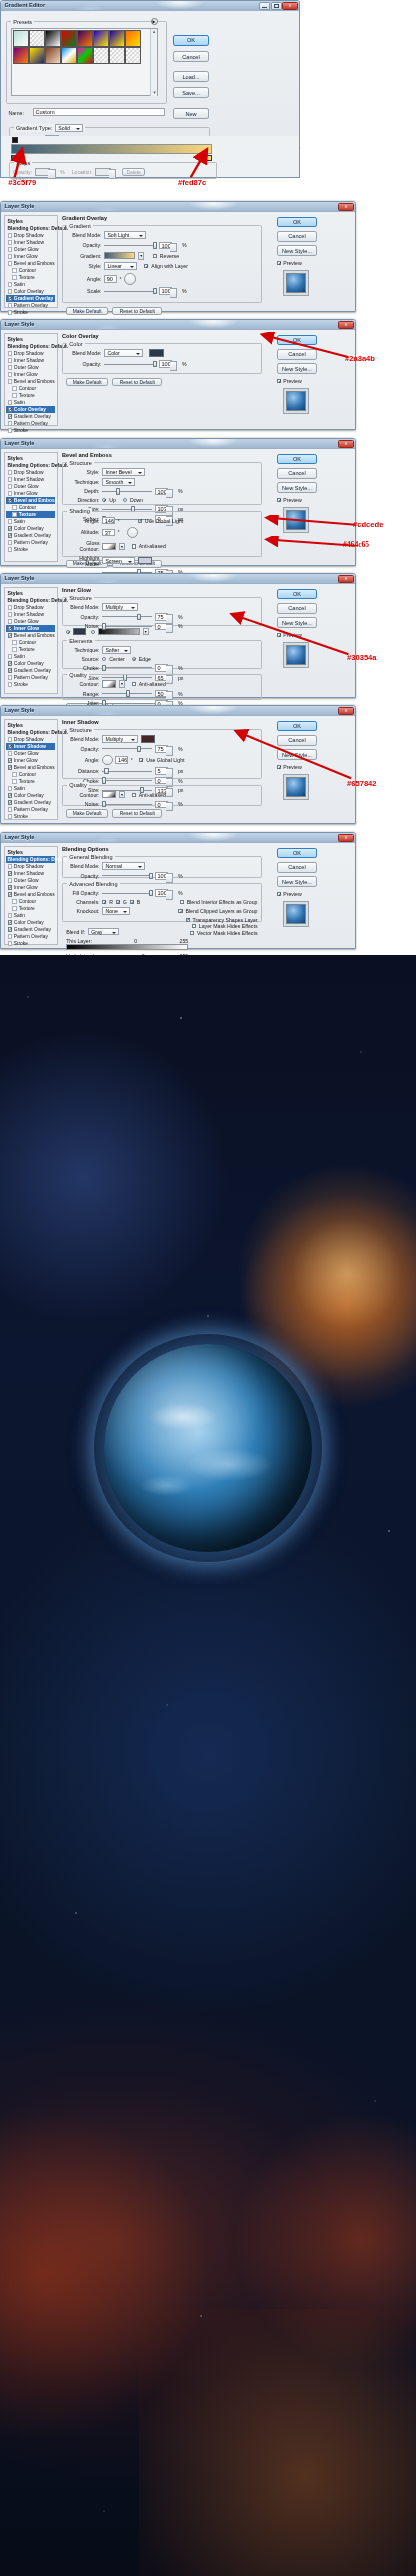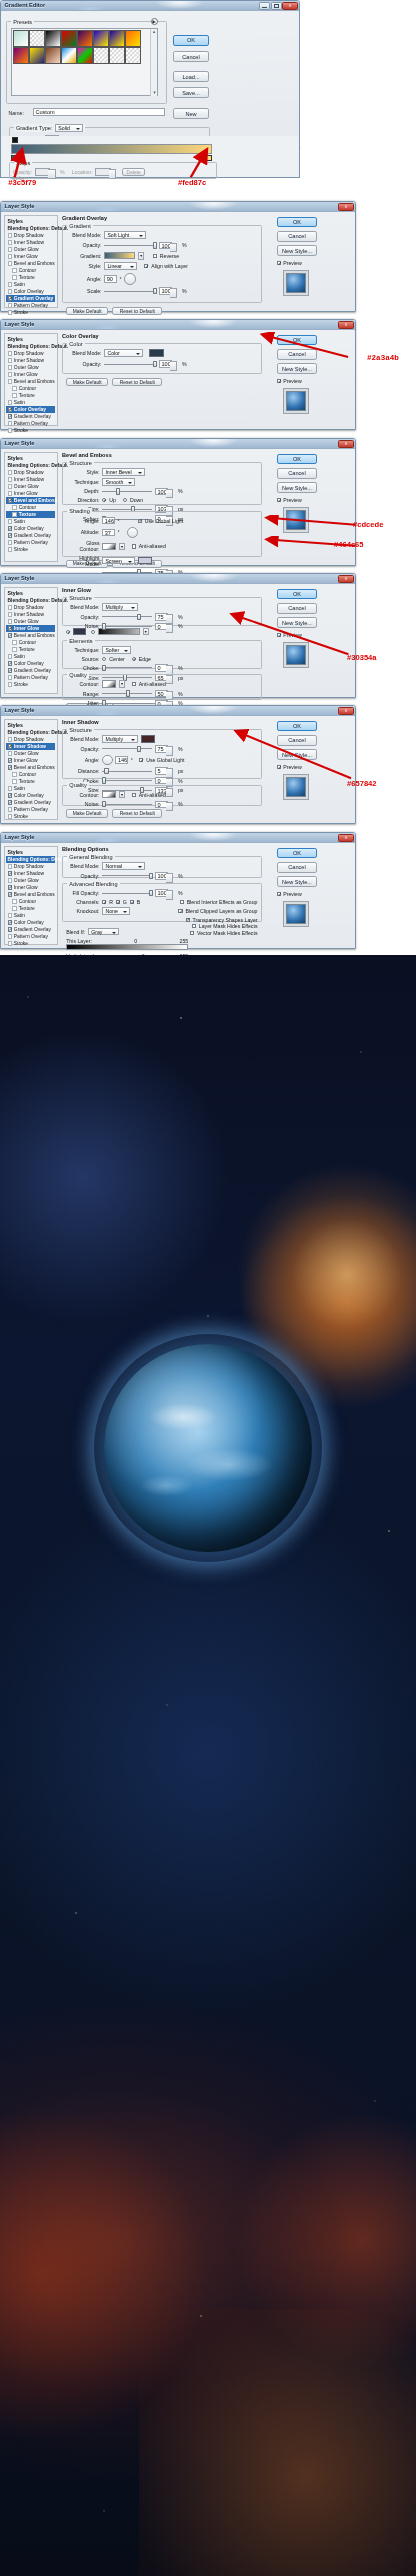--- a/index.html
+++ b/index.html
@@ -490,21 +490,21 @@
 </div>
 
 <svg class="arrow" width="97" height="28" style="left:258px; top:332px;" viewBox="0 0 140 40">
   <defs>
       <marker id="ah3" markerWidth="7" markerHeight="7" refX="5" refY="3.5" orient="auto">
         <polygon points="0 0, 7 3.5, 0 7" fill="#d40000"></polygon>
       </marker>
     </defs>
   <line x1="130" y1="36" x2="8" y2="4" stroke="#d40000" stroke-width="3" marker-end="url(#ah3)"></line>
 </svg>
-<div class="hexlabel" style="left:367px; top:354px;font-family:Liberation Mono, monospace;">#2a3a4b</div>
+<div class="hexlabel" style="left:345px; top:354px;">#2a3a4b</div>
 
 <div class="win" style="left:0; top:438px; width:356px; height:128px;">
   <div class="titlebar">
     <div class="glass"></div>
     <div class="title-text">Layer Style</div>
     <div class="wbtns">
       <div class="wbtn close">
           <span>✕</span>
         </div>
     </div>
@@ -696,21 +696,21 @@
 <div class="hexlabel" style="left:353px; top:520px;">#cdcede</div>
 
 <svg class="arrow" width="97" height="18" style="left:264px; top:536px;" viewBox="0 0 140 26">
   <defs>
       <marker id="ah5" markerWidth="7" markerHeight="7" refX="5" refY="3.5" orient="auto">
         <polygon points="0 0, 7 3.5, 0 7" fill="#d40000"></polygon>
       </marker>
     </defs>
   <line x1="132" y1="14" x2="6" y2="5" stroke="#d40000" stroke-width="3" marker-end="url(#ah5)"></line>
 </svg>
-<div class="hexlabel" style="left:334px; top:540px;">#464c65</div>
+<div class="hexlabel" style="left:343px; top:540px;font-family:Liberation Serif, serif;">#464c65</div>
 
 <div class="win" style="left:0; top:573px; width:356px; height:125px;">
   <div class="titlebar">
     <div class="glass"></div>
     <div class="title-text">Layer Style</div>
     <div class="wbtns">
       <div class="wbtn close">
           <span>✕</span>
         </div>
     </div>

